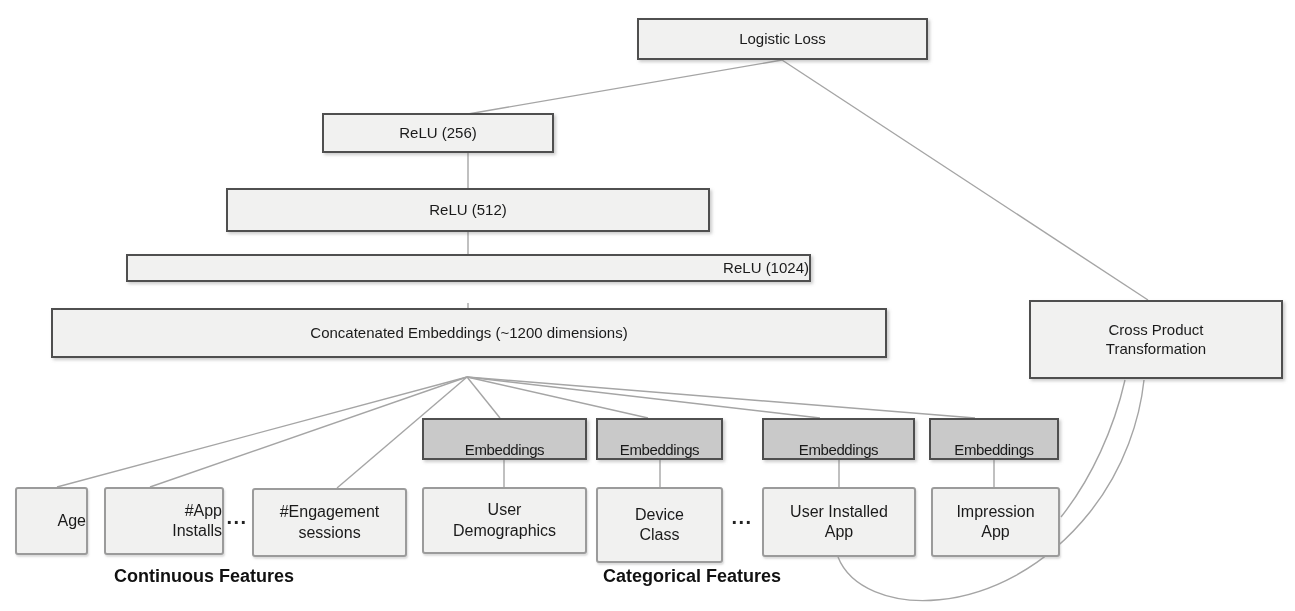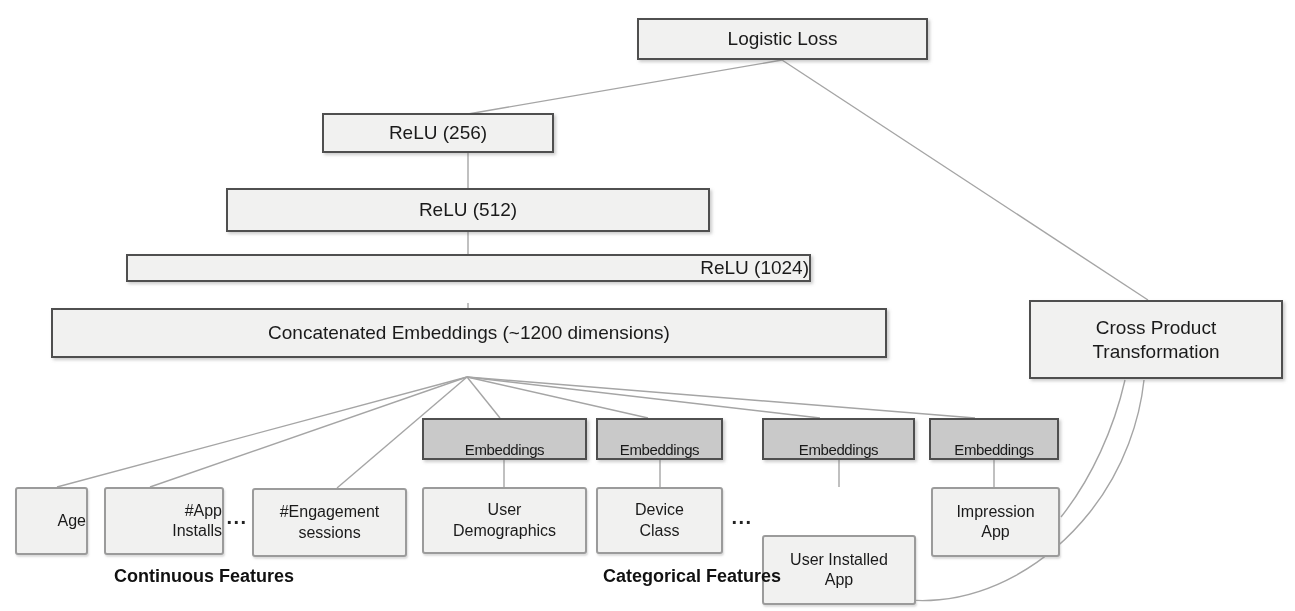--- a/index.html
+++ b/index.html
@@ -34,21 +34,21 @@
     align-items: center;
     justify-content: center;
     text-align: center;
     color: #1a1a1a;
     box-sizing: border-box;
   }
   .node span { display: block; }
   .main {
     background: #f1f1f0;
     border: 2px solid #4f4f4f;
-    font-size: 19px;
+    font-size: 15px;
     line-height: 1.25;
     box-shadow: 2px 2px 3px rgba(110,110,110,0.35);
   }
   .feat {
     background: #f1f1f0;
     border: 2px solid #9b9b9b;
     border-radius: 3px;
     font-size: 16px;
     line-height: 1.28;
     box-shadow: 1px 2px 2px rgba(140,140,140,0.3);
@@ -159,28 +159,28 @@
   <div class="node feat" style="left:252px; top:488px; width:155px; height:69px;">
     <span>#Engagement</span>
     <span>sessions</span>
   </div>
 
   <div class="node feat" style="left:422px; top:487px; width:165px; height:67px;">
     <span>User</span>
     <span>Demographics</span>
   </div>
 
-  <div class="node feat" style="left:596px; top:487px; width:127px; height:67px;">
+  <div class="node feat" style="left:596px; top:487px; width:127px; height:76px;">
     <span>Device</span>
     <span>Class</span>
   </div>
 
   <div class="dots" style="left:742px; top:517px;">...</div>
 
-  <div class="node feat" style="left:762px; top:487px; width:154px; height:70px;margin-top:48px;">
+  <div class="node feat" style="left:762px; top:487px; width:154px; height:70px;">
     <span>User Installed</span>
     <span>App</span>
   </div>
 
   <div class="node feat" style="left:931px; top:487px; width:129px; height:70px;">
     <span>Impression</span>
     <span>App</span>
   </div>
 
   <div class="grouplabel" style="left:204px; top:566px;">Continuous Features</div>

